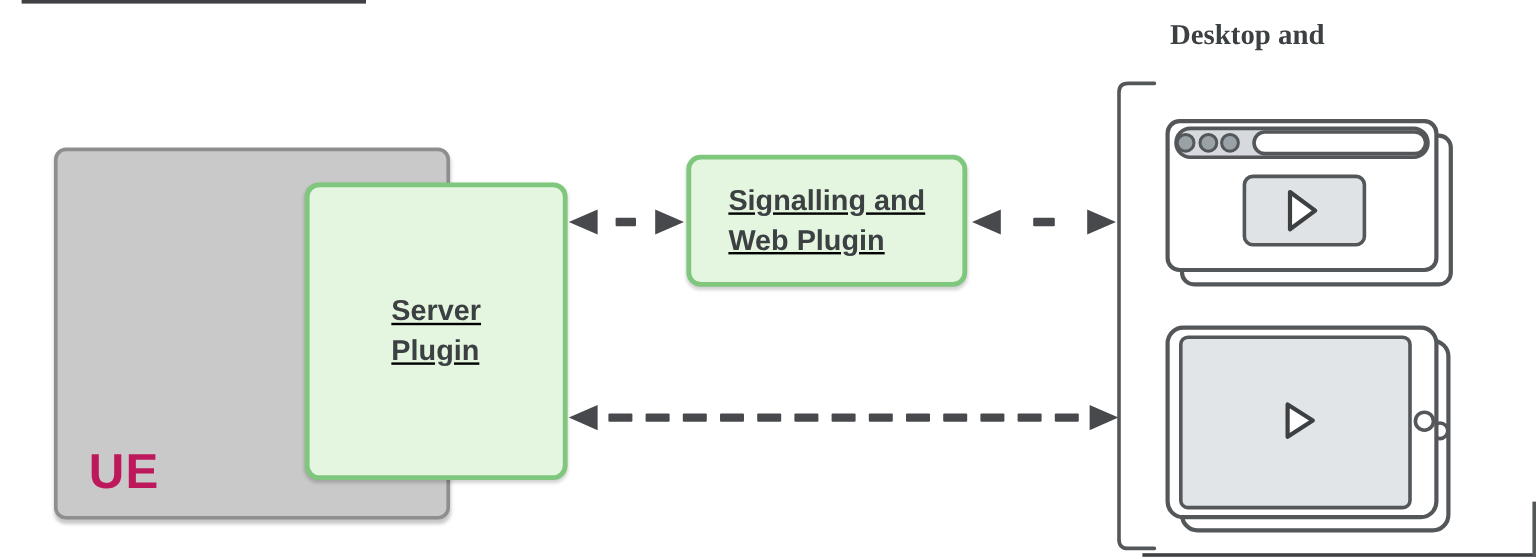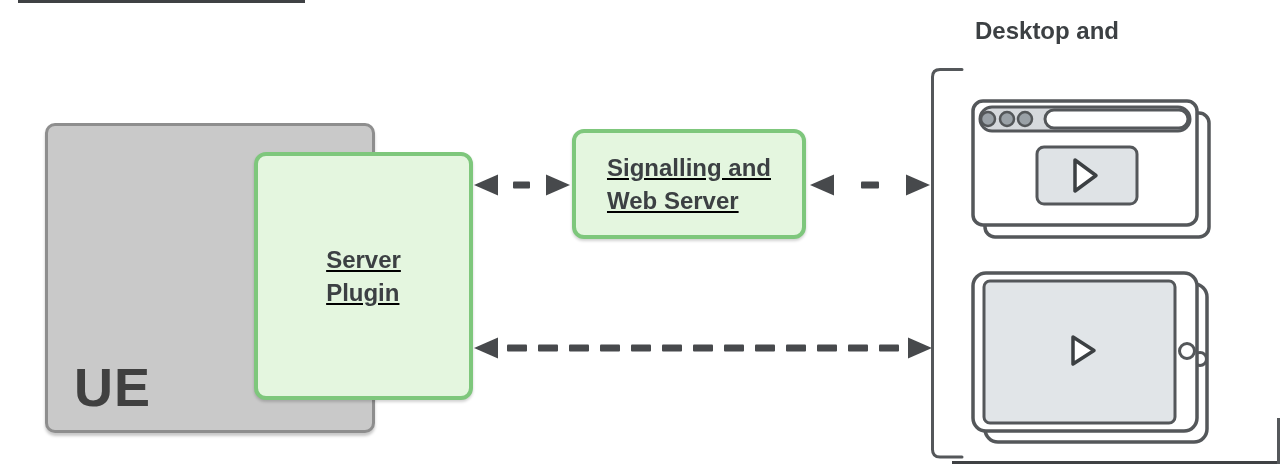--- a/index.html
+++ b/index.html
@@ -22,24 +22,24 @@
     width: 330px; height: 310px;
     background: #c9c9c9;
     border: 3px solid #8e8e8e;
     border-radius: 10px;
     box-sizing: border-box;
     box-shadow: 0 3px 3px rgba(0,0,0,0.22);
   }
   .ue-label {
     position: absolute;
     left: 26px; bottom: 16px;
-    font-size: 54px;
+    font-size: 41px;
     font-weight: bold;
     line-height: 1;
-    color: #404040;
+    color: #be185d;
     letter-spacing: 1px;
   }
 
   .green-box {
     position: absolute;
     background: #e4f6df;
     border: 4px solid #7ec77c;
     border-radius: 12px;
     box-sizing: border-box;
     display: flex;
@@ -60,21 +60,21 @@
   .signalling-box { left: 572px; top: 129px; width: 234px; height: 110px; }
 
   .clients-heading {
     position: absolute;
     left: 975px; top: 16px;
     font-size: 24px;
     font-weight: bold;
     color: #3c4043;
     line-height: 29px;
   }
-  .clients-heading span { display: block; }
+  .clients-heading span { display: block; font-family: Liberation Serif, serif; }
 
   svg.abs { position: absolute; display: block; }
   .arrow-fill { fill: #47494c; }
 </style>
 </head>
 <body>
 
 <div class="canvas">
 
   <div class="edge-line edge-top"></div>
@@ -88,21 +88,21 @@
   <div class="green-box plugin-box">
     <div class="box-text">
       <span>Server</span>
       <span>Plugin</span>
     </div>
   </div>
 
   <div class="green-box signalling-box">
     <div class="box-text">
       <span>Signalling and</span>
-      <span>Web Server</span>
+      <span>Web Plugin</span>
     </div>
   </div>
 
   <svg class="abs" style="left:471px; top:170px;" width="102" height="30" viewBox="0 0 102 30">
     <polygon class="arrow-fill" points="3,15 27,4.5 27,25.5"></polygon>
     <rect class="arrow-fill" x="42" y="11.5" width="17" height="7" rx="1"></rect>
     <polygon class="arrow-fill" points="99,15 75,25.5 75,4.5"></polygon>
   </svg>
 
   <svg class="abs" style="left:806px; top:170px;" width="128" height="30" viewBox="0 0 128 30">

